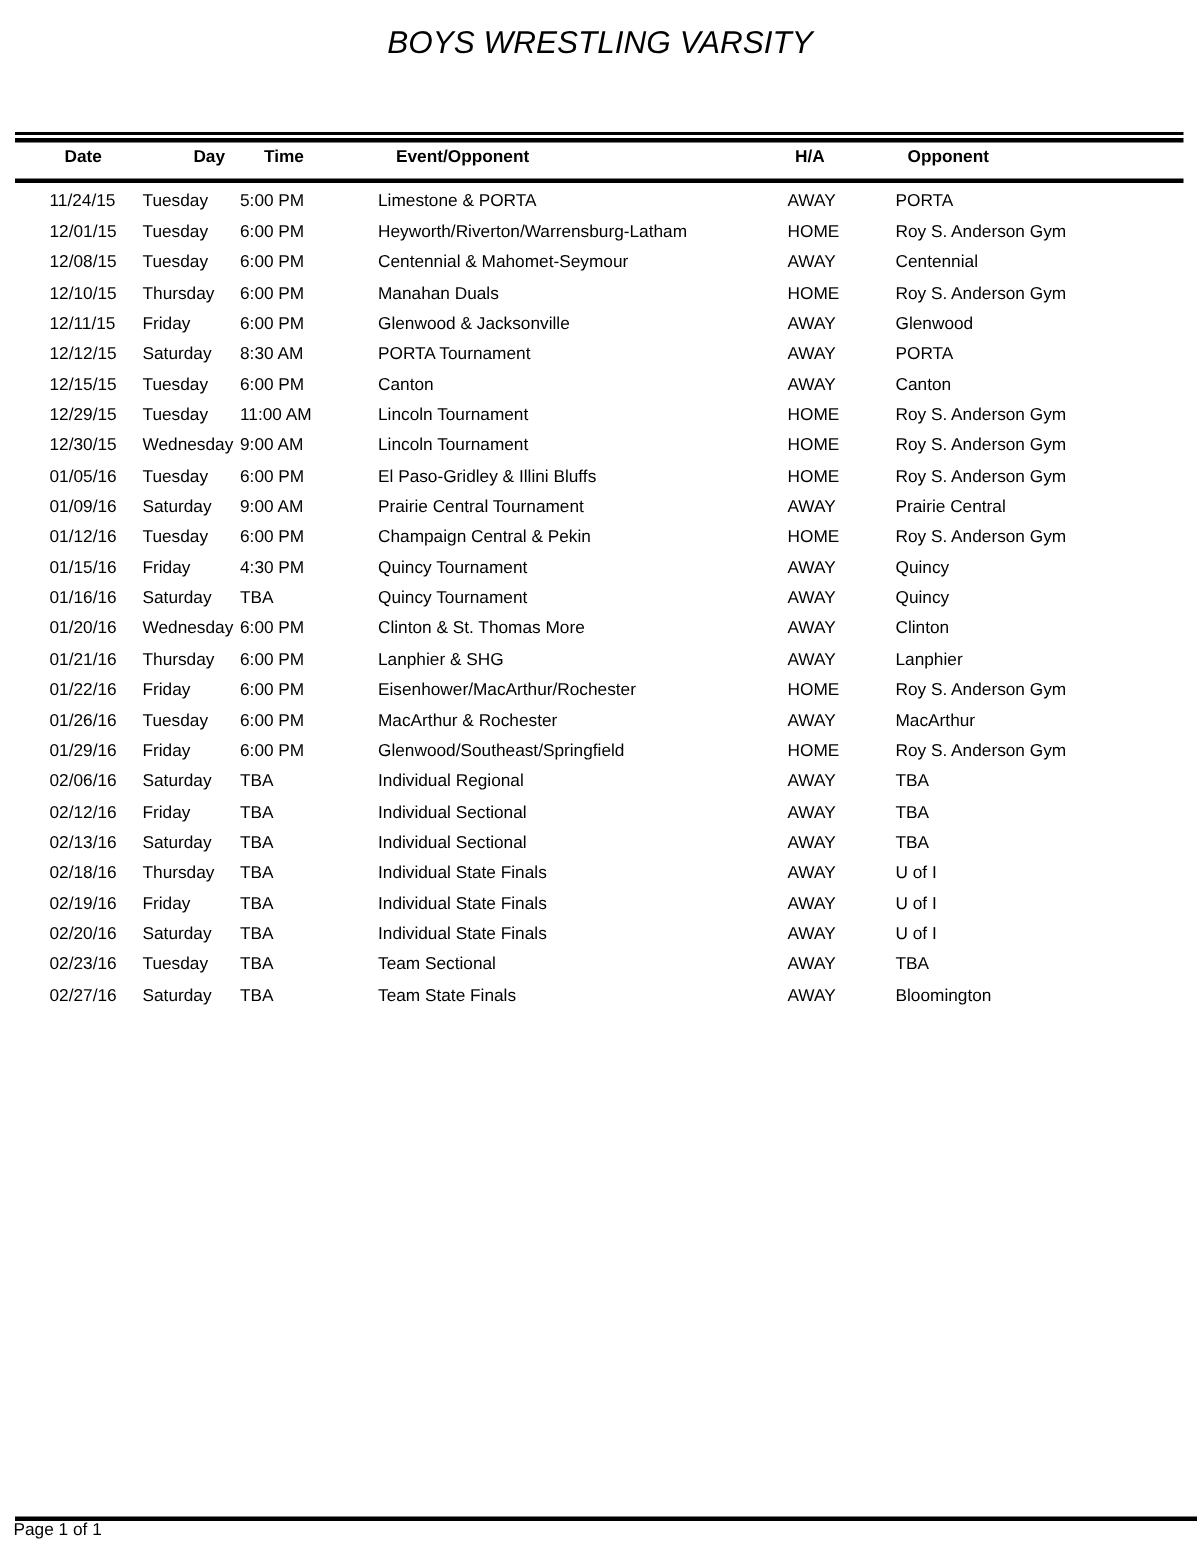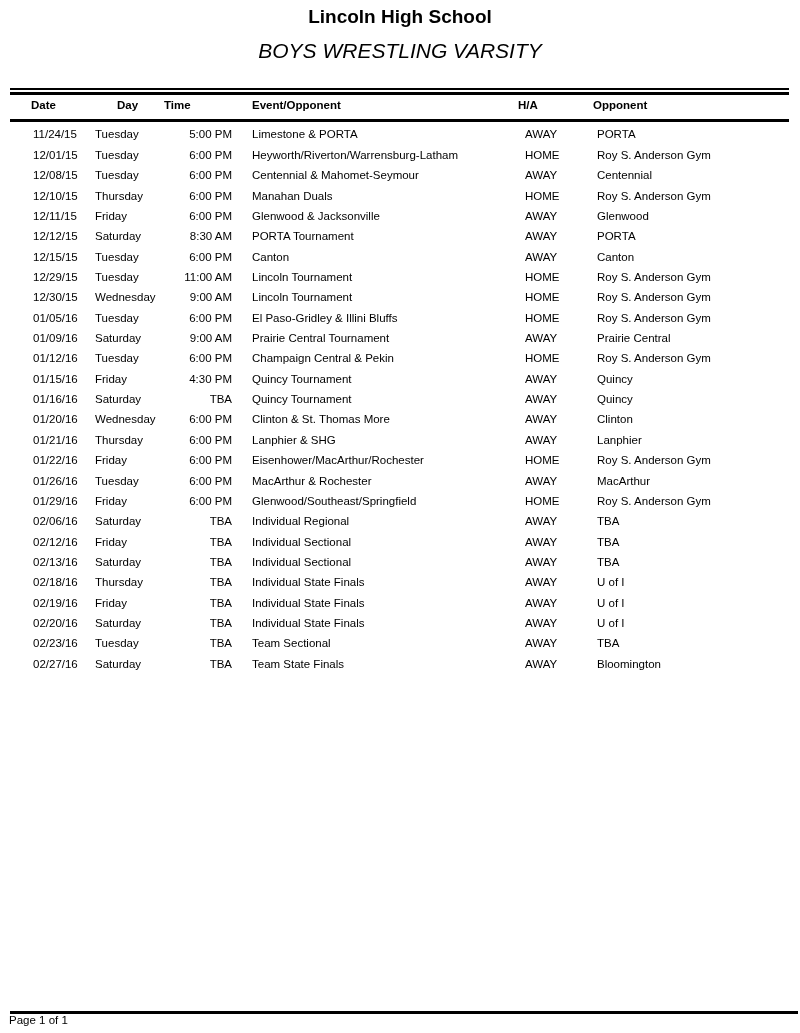--- a/index.html
+++ b/index.html
@@ -69,31 +69,32 @@
   }
   .cell {
     font-size: 11.5px;
     line-height: 1;
     white-space: nowrap;
     overflow: visible;
     align-self: center;
   }
   .c0 { padding-left: 33px; }
   .c1 { padding-left: 0; }
-  .c2 { text-align: right; }
+  .c2 { text-align: left; }
   .c3 { padding-left: 20px; }
   .c4 { padding-left: 7px; }
   .c5 { padding-left: 12px; }
 
   .thead {
     position: absolute;
     top: 97px;
     left: 0;
     height: 17px;
     align-items: center;
+    padding-left: 12px;
   }
   .thead .cell { font-weight: bold; }
   .thead .c0 { padding-left: 31px; }
   .thead .c1 { text-align: center; padding-left: 0; }
   .thead .c2 { text-align: left; padding-left: 4px; }
   .thead .c4 { padding-left: 0; }
   .thead .c5 { padding-left: 8px; }
 
   .tbody {
     position: absolute;
@@ -114,21 +115,20 @@
     font-size: 11.5px;
     line-height: 1;
   }
 </style>
 </head>
 <body>
 
 <div class="page">
 
   <div class="titles">
-    <div class="school-name">Lincoln High School</div>
     <div class="team-title">BOYS WRESTLING VARSITY</div>
   </div>
 
   <div class="rule rule-thin"></div>
   <div class="rule rule-thick"></div>
 
   <div class="grid thead" id="thead">
       <div class="cell c0">Date</div>
       <div class="cell c1">Day</div>
       <div class="cell c2">Time</div>

